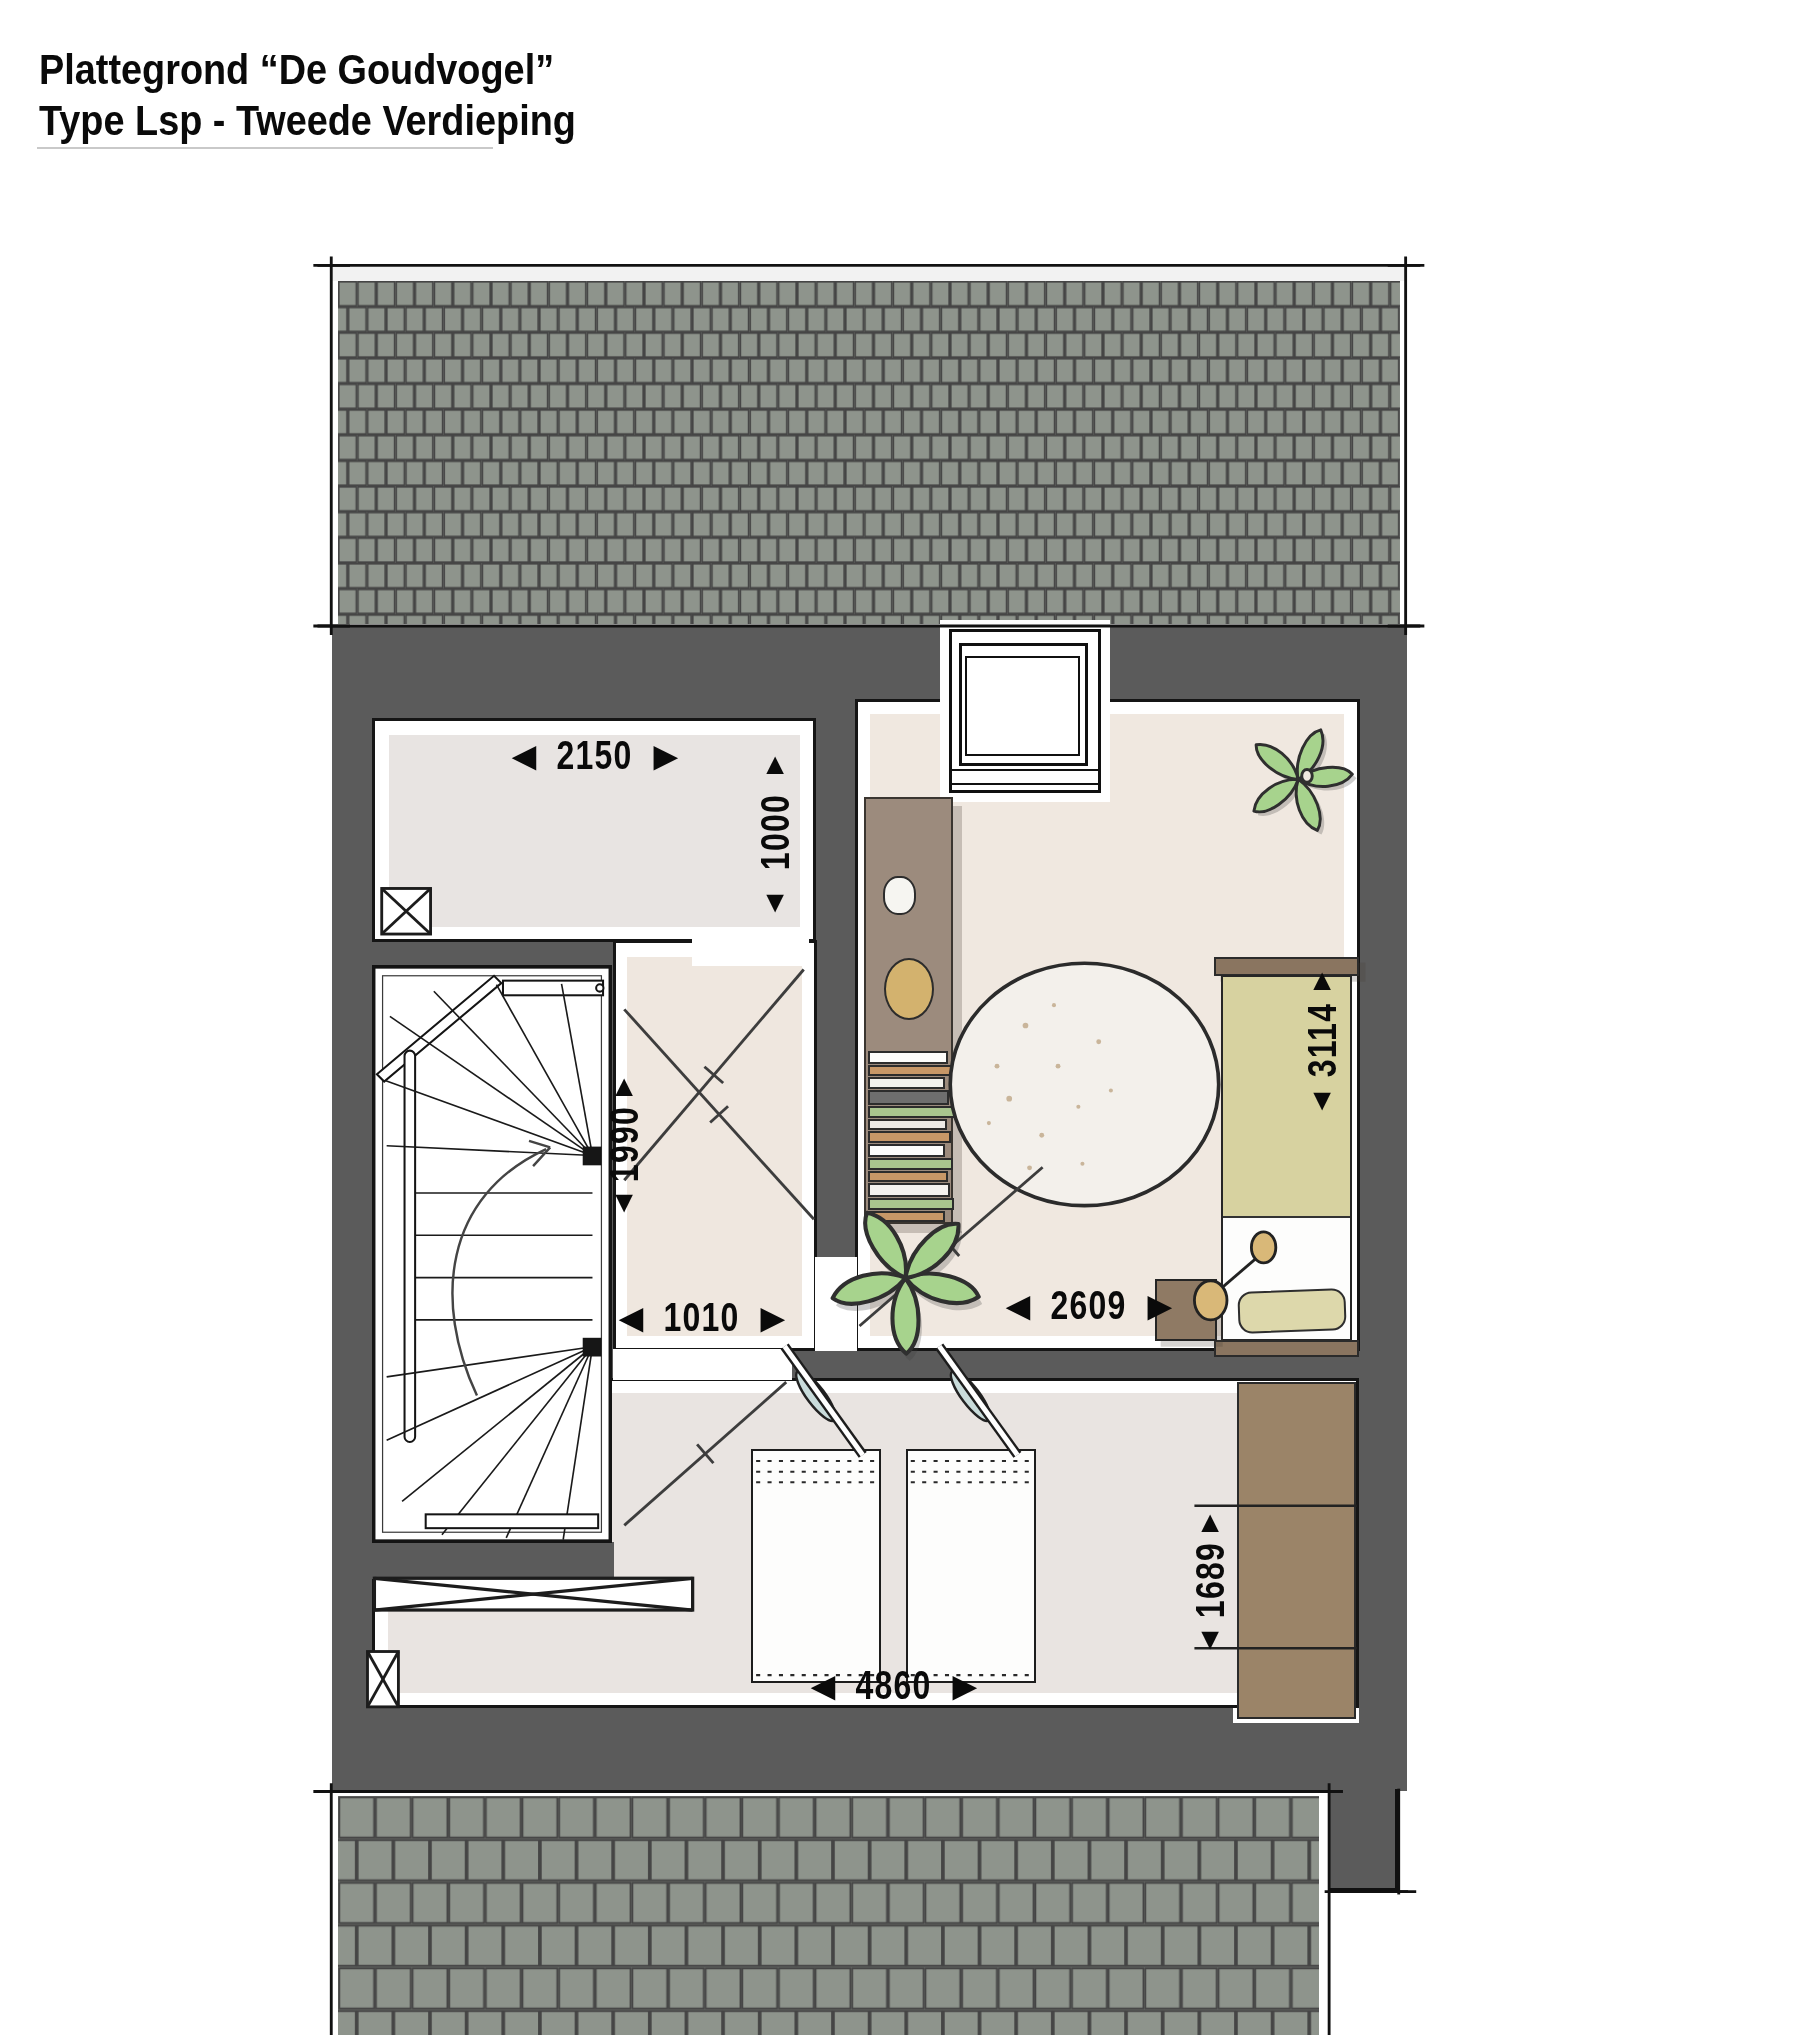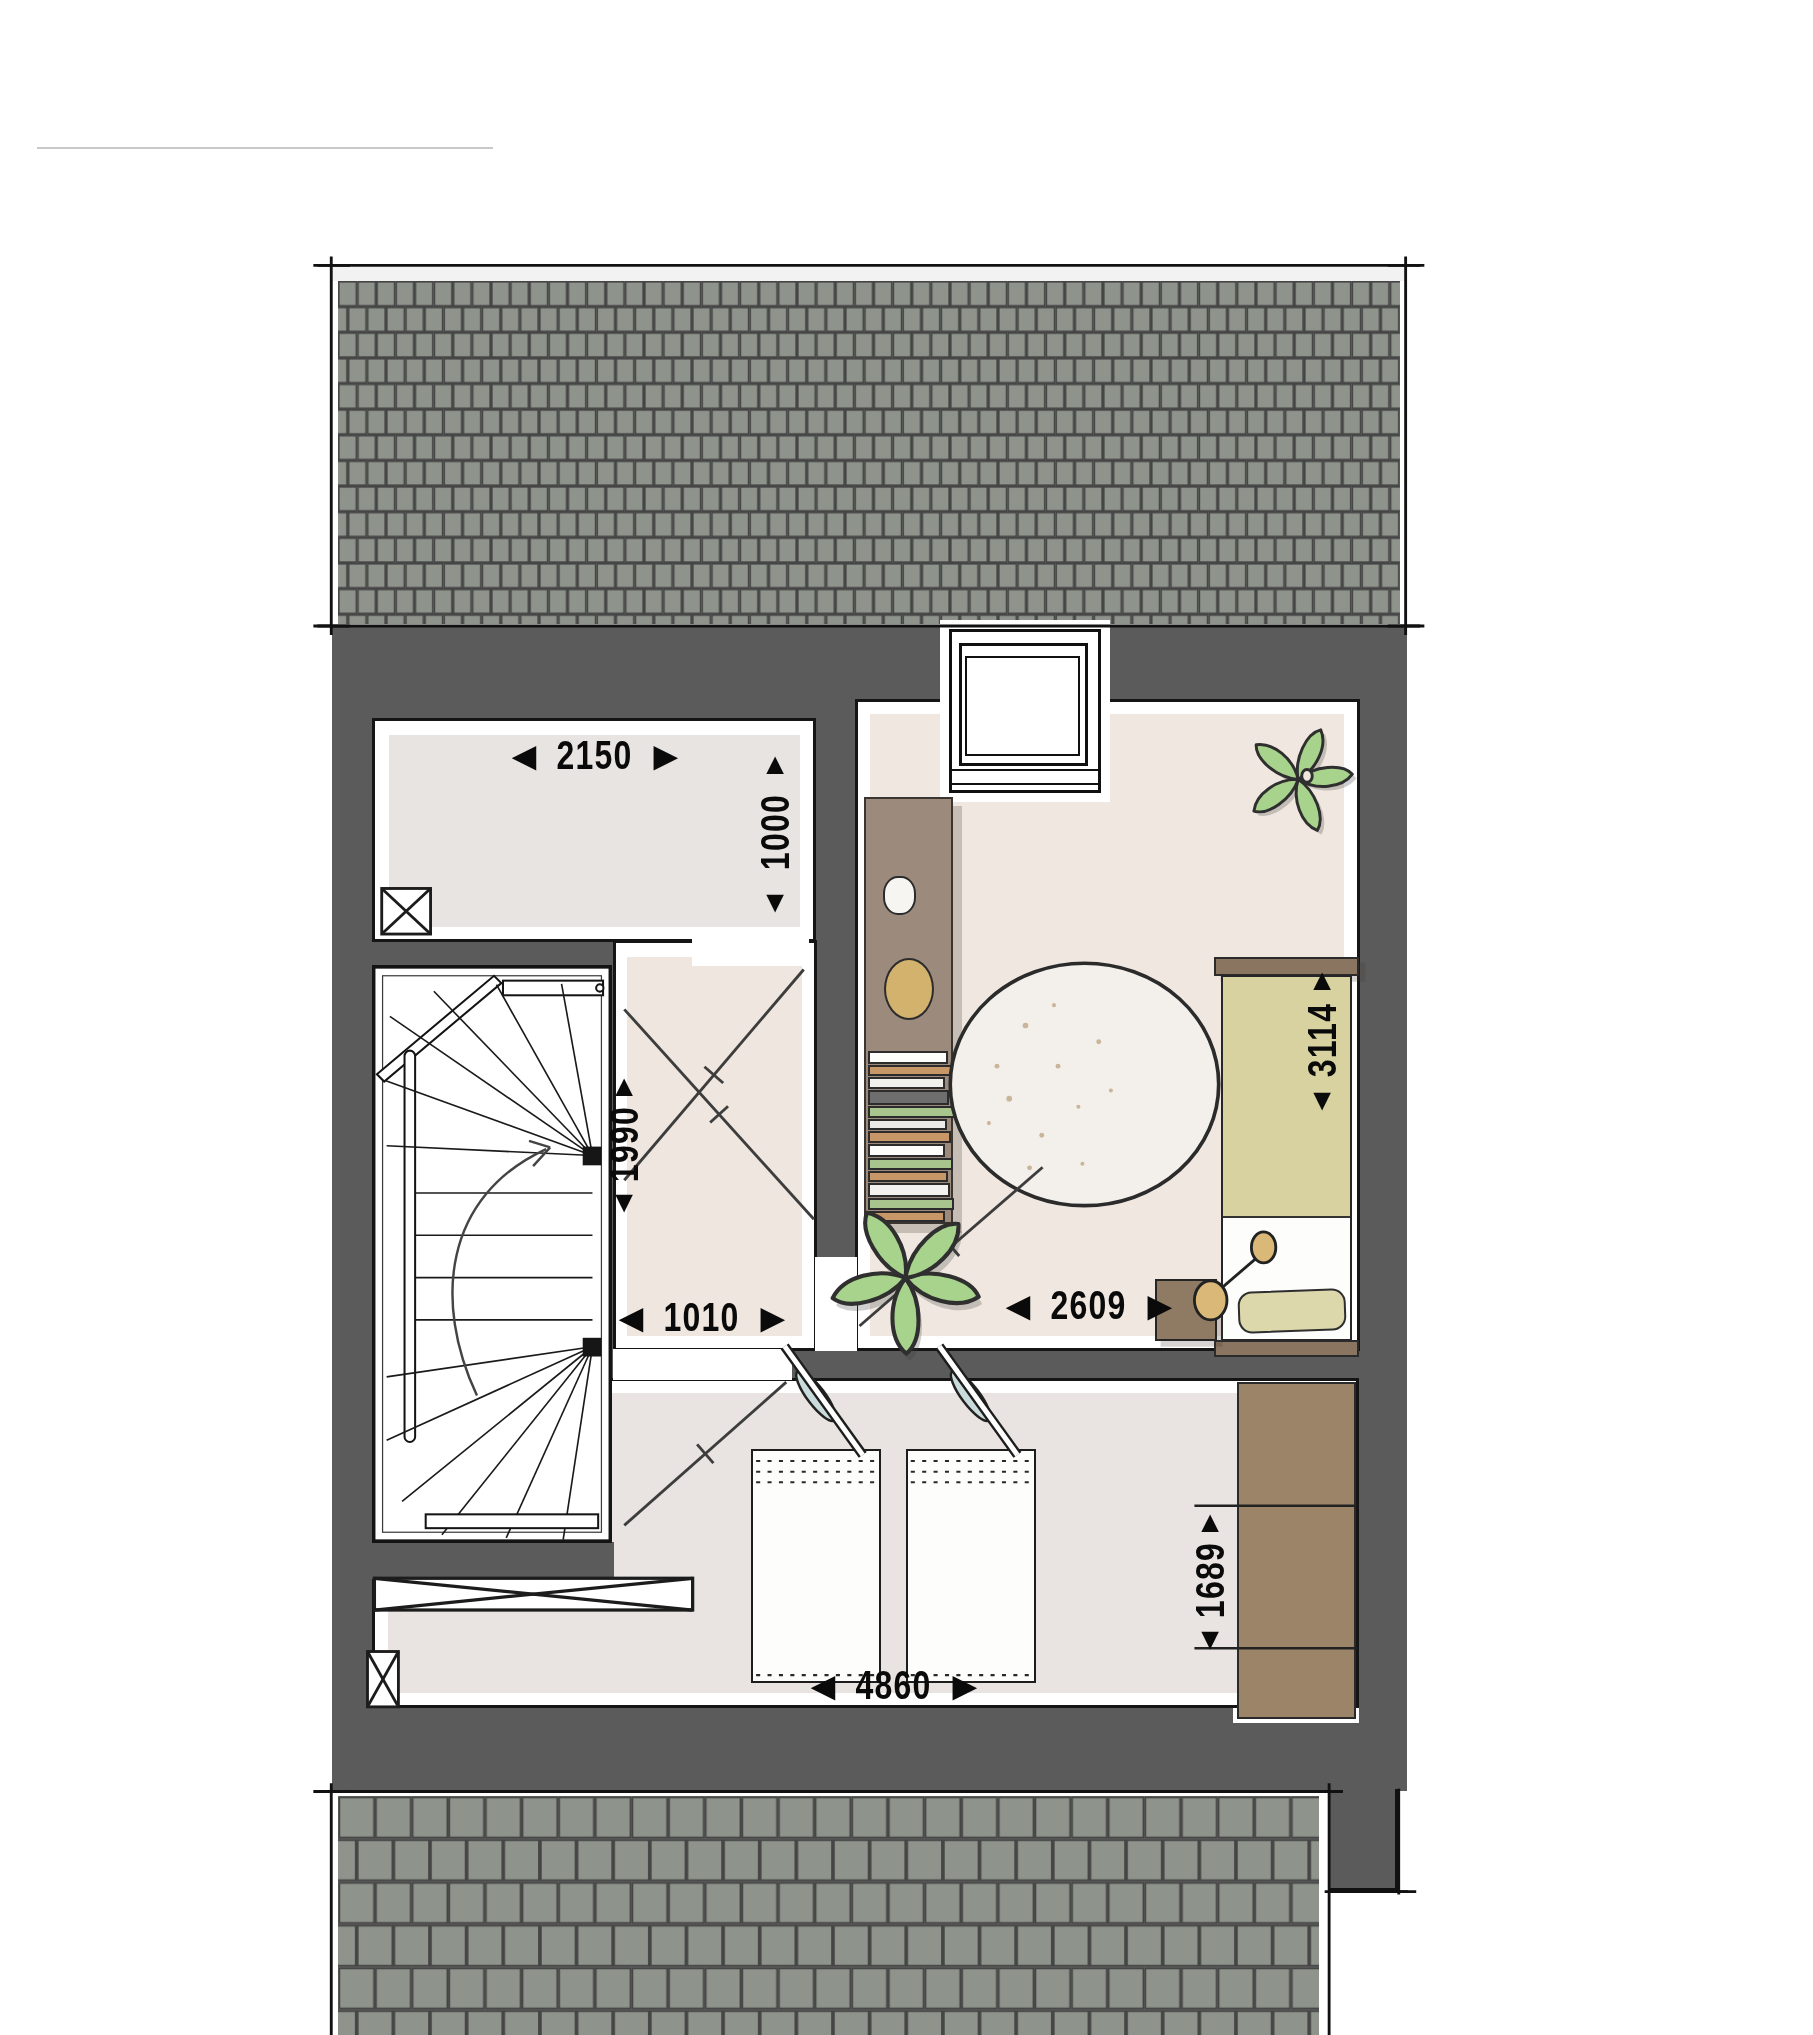--- a/index.html
+++ b/index.html
@@ -39,20 +39,24 @@
   .dimh .num{display:inline-block;font-size:40px;transform:scaleX(.8);letter-spacing:1.6px;}
   .arrow{font-size:30px;line-height:1;}
   .varrow{position:absolute;transform:translate(-50%,-50%);font-size:30px;font-weight:bold;line-height:1;}
   .vnum{position:absolute;transform:translate(-50%,-50%) rotate(-90deg) scaleX(.8);font-size:40px;font-weight:bold;letter-spacing:1.6px;white-space:nowrap;}
 </style>
 </head>
 <body>
 
 <div id="page">
 
+  <div class="abs" id="title-block">
+    <span class="tline">Plattegrond “De Goudvogel”</span>
+    <span class="tline">Type Lsp - Tweede Verdieping</span>
+  </div>
   <div class="abs" id="title-rule"></div>
 
   <div class="abs fascia" style="left:332px;top:267px;width:1075px;height:14px;"></div>
   <svg class="abs" style="left:338px;top:281px;" width="1062" height="343" viewBox="0 0 2610 843">
     <defs>
       <pattern id="pt" width="94" height="126" patternUnits="userSpaceOnUse">
         <g fill="none" stroke="#454545" stroke-width="4">
           <rect x="2" y="2" width="43" height="59"></rect>
             <rect x="49" y="2" width="43" height="59"></rect>
           <rect x="-21" y="65" width="43" height="59"></rect>

